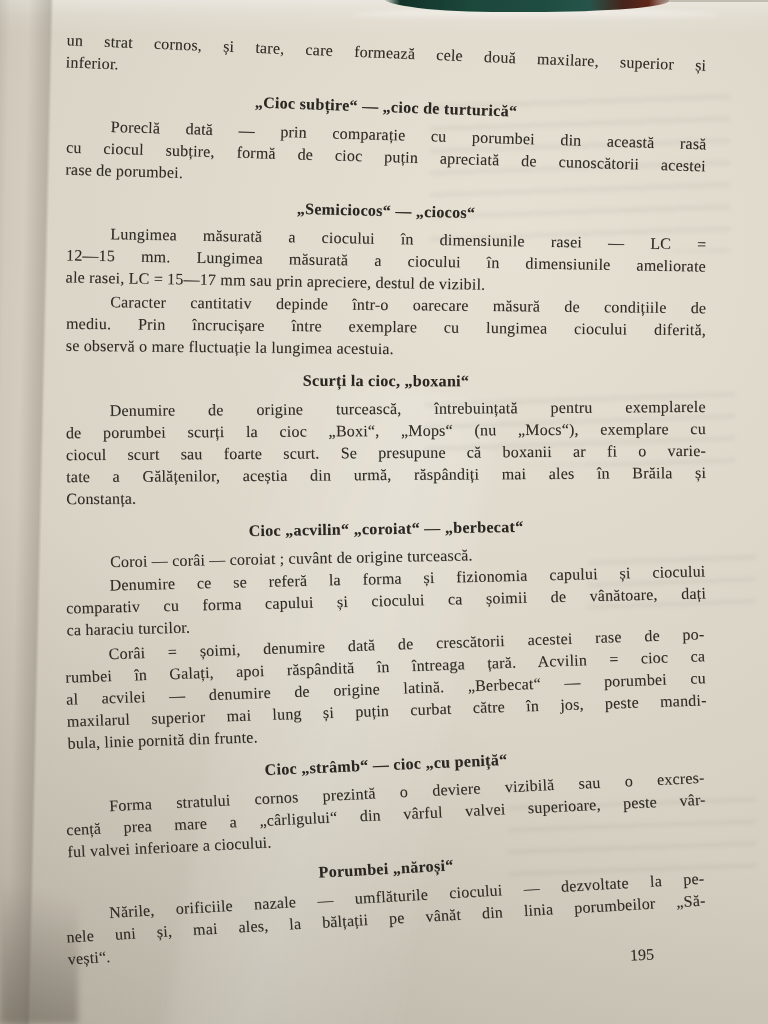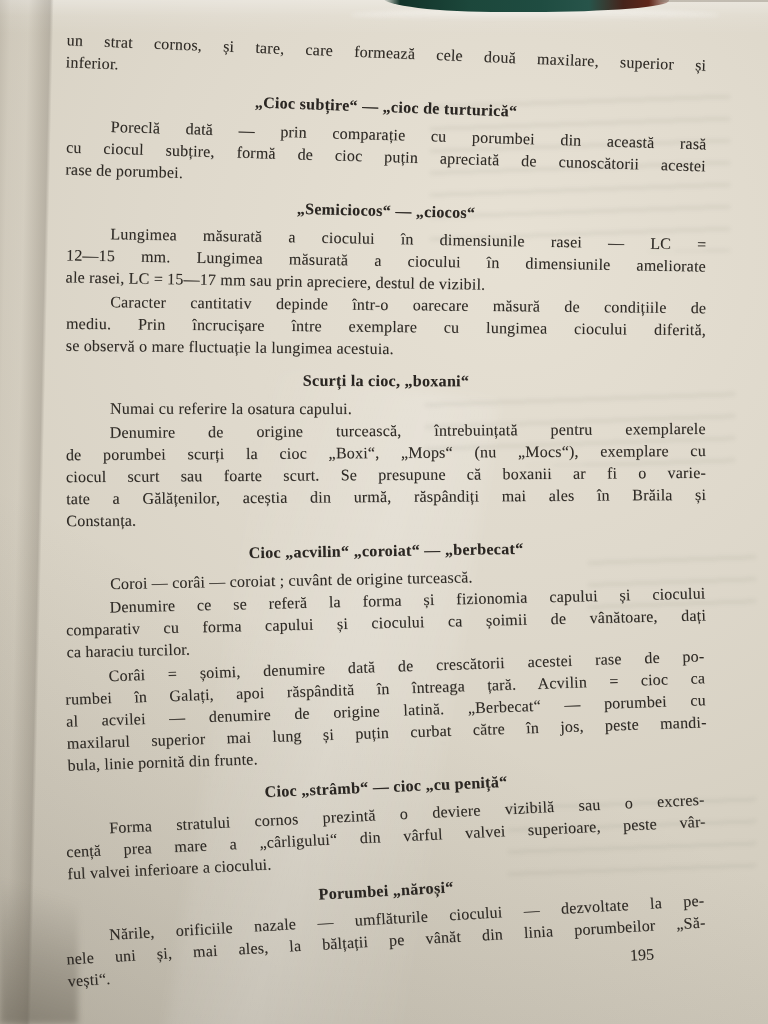--- a/index.html
+++ b/index.html
@@ -116,23 +116,20 @@
         <div class="ln just ind">Lungimea măsurată a ciocului în dimensiunile rasei — LC =</div>
         <div class="ln just">12—15 mm. Lungimea măsurată a ciocului în dimensiunile ameliorate</div>
         <div class="ln">ale rasei, LC = 15—17 mm sau prin apreciere, destul de vizibil.</div>
       </div>
       <div class="para" style="transform: rotate(0.577979deg);">
         <div class="ln just ind">Caracter cantitativ depinde într-o oarecare măsură de condițiile de</div>
         <div class="ln just">mediu. Prin încrucișare între exemplare cu lungimea ciocului diferită,</div>
         <div class="ln">se observă o mare fluctuație la lungimea acestuia.</div>
       </div>
       <div class="hd" style="transform: rotate(0.227553deg);">Scurți la cioc, „boxani“</div>
-      <div class="para" style="transform: rotate(0.045851deg);">
-        <div class="ln ind">Numai cu referire la osatura capului.</div>
-      </div>
       <div class="para" style="transform: rotate(-0.382447deg);">
         <div class="ln just ind">Denumire de origine turcească, întrebuințată pentru exemplarele</div>
         <div class="ln just">de porumbei scurți la cioc „Boxi“, „Mops“ (nu „Mocs“), exemplare cu</div>
         <div class="ln just">ciocul scurt sau foarte scurt. Se presupune că boxanii ar fi o varie-</div>
         <div class="ln just">tate a Gălățenilor, aceștia din urmă, răspândiți mai ales în Brăila și</div>
         <div class="ln">Constanța.</div>
       </div>
       <div class="hd" style="transform: rotate(-0.875638deg);">Cioc „acvilin“ „coroiat“ — „berbecat“</div>
       <div class="para" style="transform: rotate(-1.05734deg);">
         <div class="ln ind">Coroi — corâi — coroiat ; cuvânt de origine turcească.</div>

